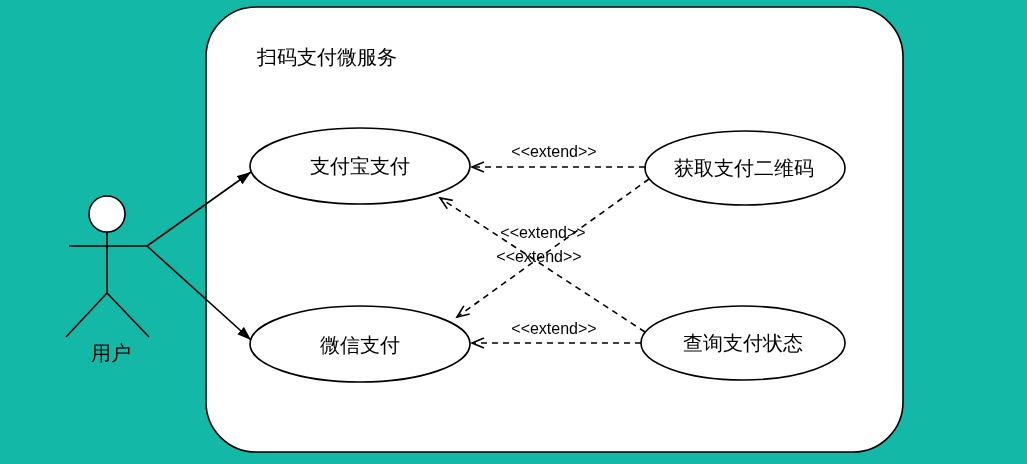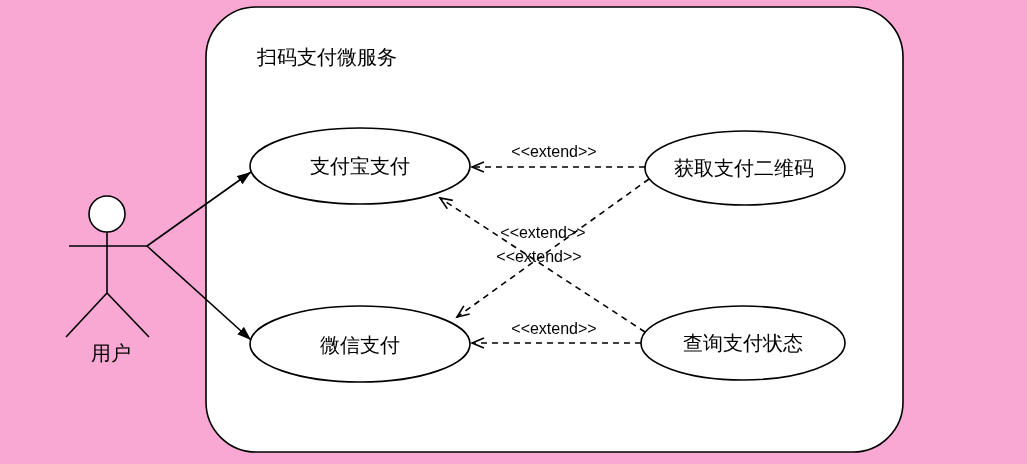--- a/index.html
+++ b/index.html
@@ -5,21 +5,21 @@
   html, body {
     margin: 0;
     padding: 0;
     background: #ffffff;
     font-family: "Liberation Sans", "DejaVu Sans", sans-serif;
   }
   .canvas {
     position: relative;
     width: 1027px;
     height: 464px;
-    background: #f9a8d4;
+    background: #14b8a6;
     overflow: hidden;
   }
   svg { display: block; }
   .shape {
     fill: #ffffff;
     stroke: #000000;
     stroke-width: 1.6;
   }
   .stick {
     fill: none;

